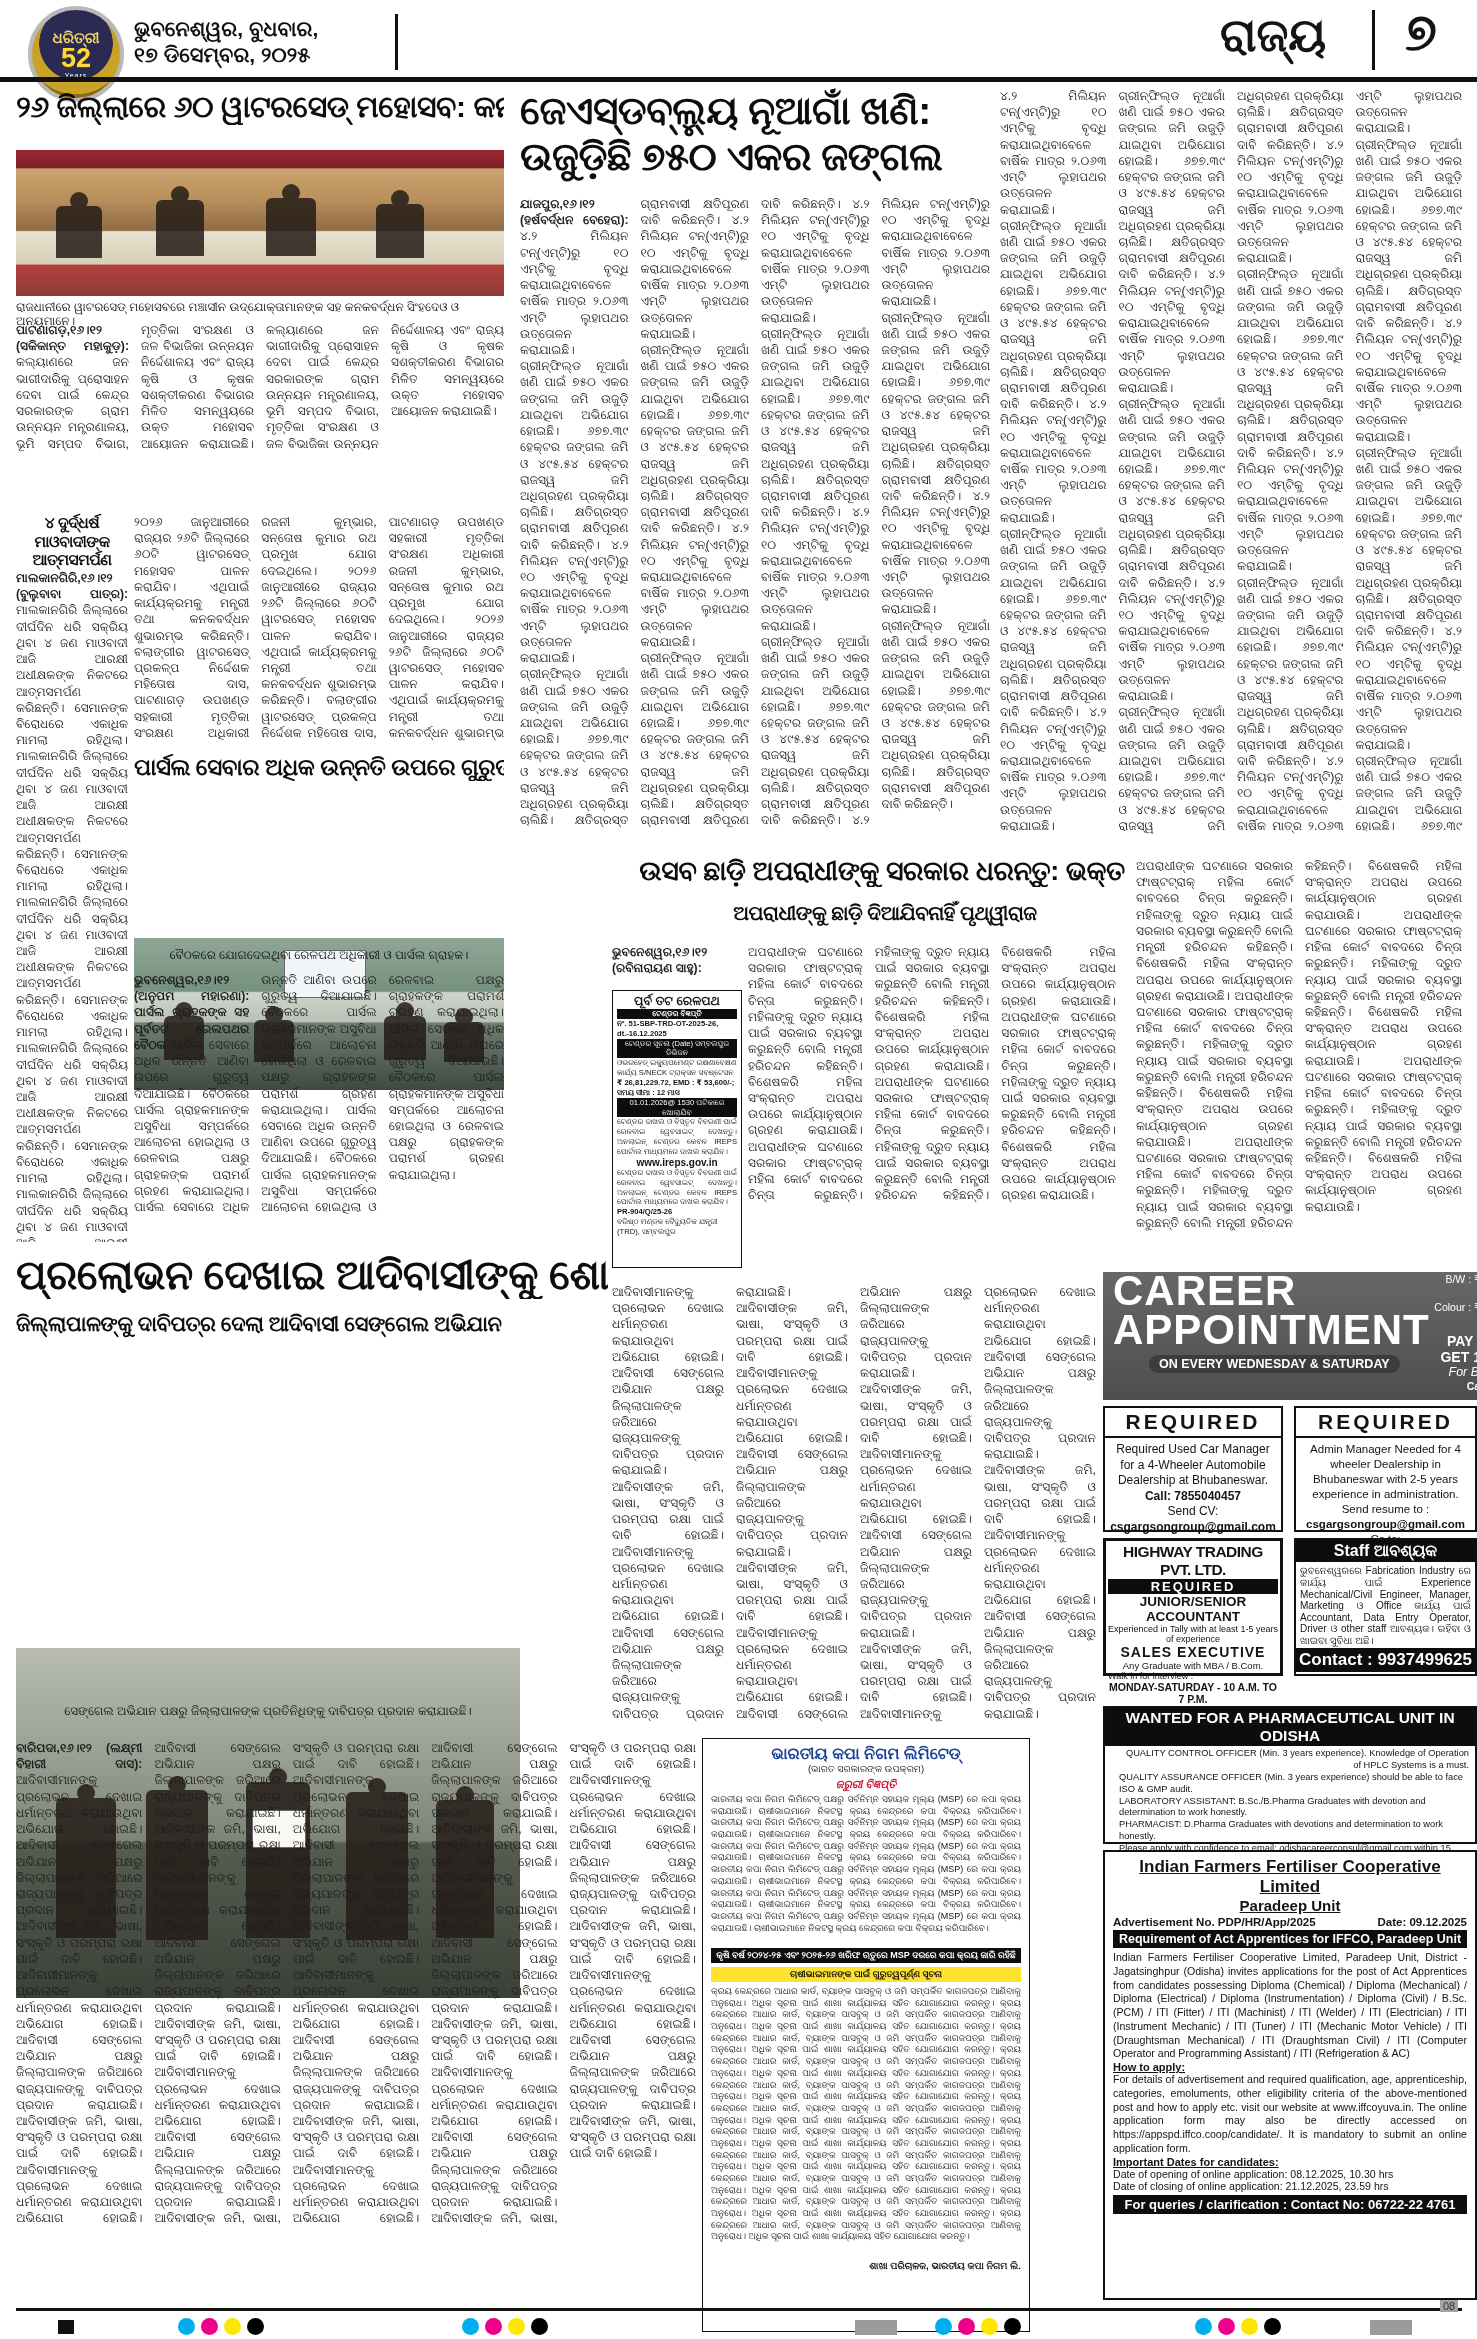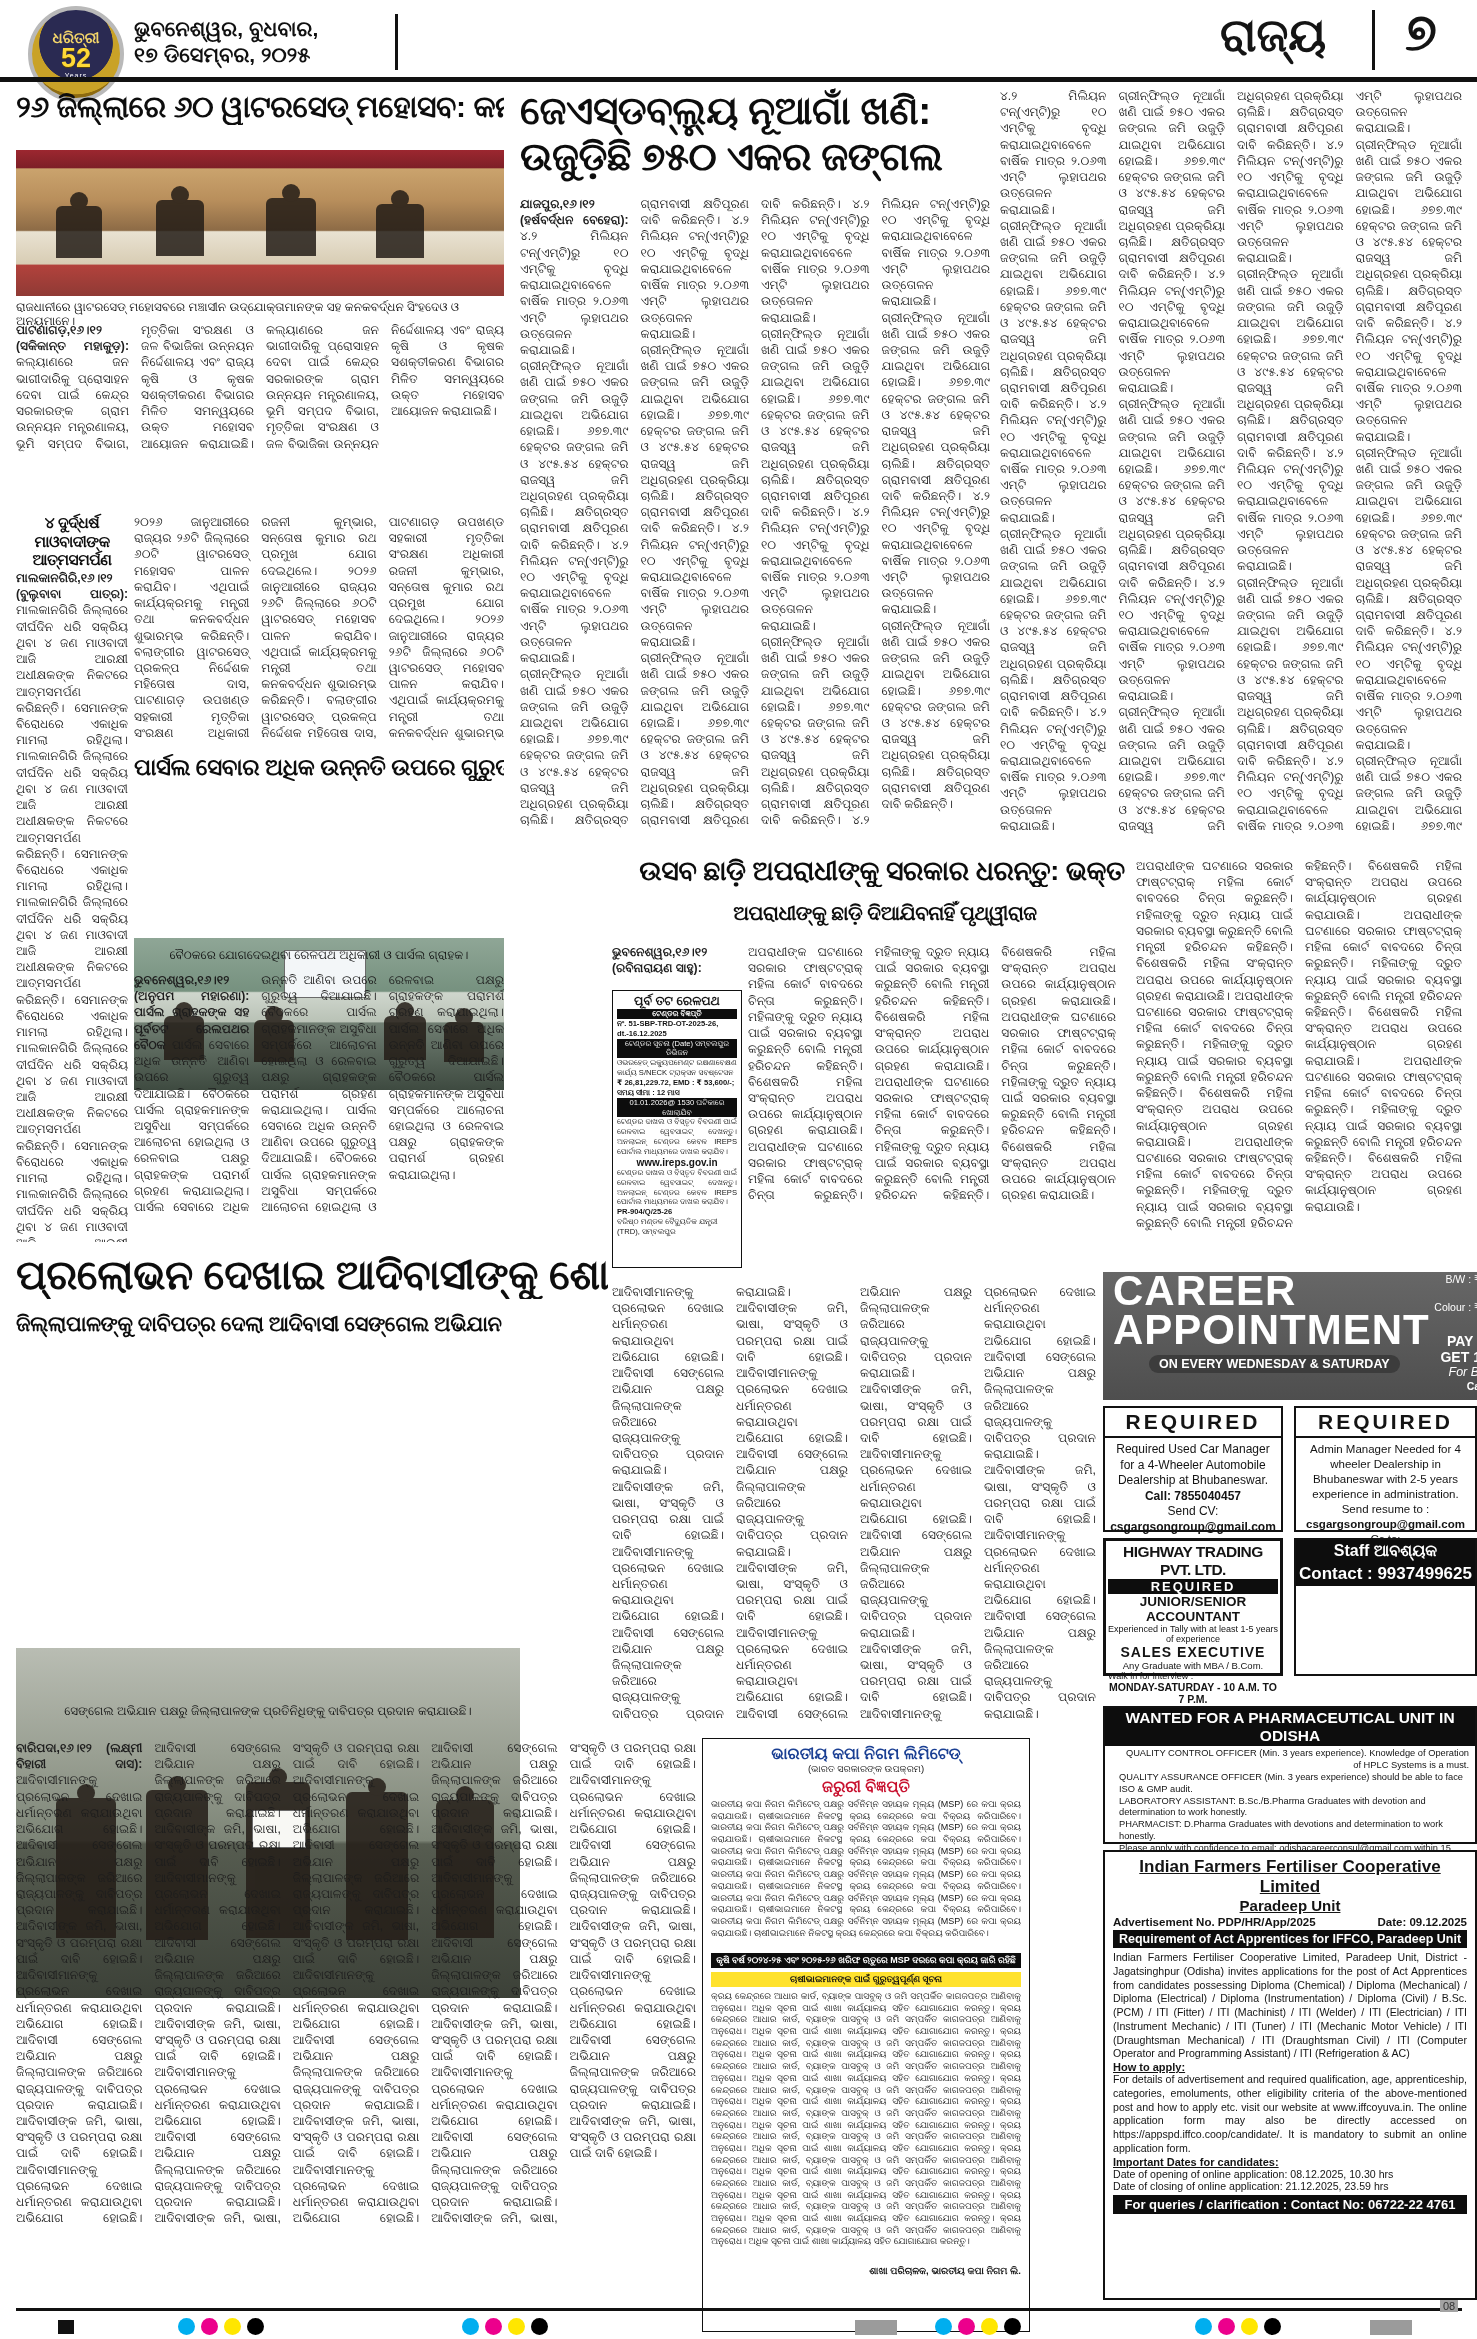--- a/index.html
+++ b/index.html
@@ -157,21 +157,21 @@
   </div>
   <div class="abs caption ctr" style="left:16px;top:1704px;width:504px;">ସେଙ୍ଗେଲ ଅଭିଯାନ ପକ୍ଷରୁ ଜିଲ୍ଲାପାଳଙ୍କ ପ୍ରତିନିଧିଙ୍କୁ ଦାବିପତ୍ର ପ୍ରଦାନ କରାଯାଉଛି।</div>
   <div class="abs body-txt cols4" style="left:612px;top:1284px;width:484px;height:446px;">ଆଦିବାସୀମାନଙ୍କୁ ପ୍ରଲୋଭନ ଦେଖାଇ ଧର୍ମାନ୍ତରଣ କରାଯାଉଥିବା ଅଭିଯୋଗ ହୋଇଛି। ଆଦିବାସୀ ସେଙ୍ଗେଲ ଅଭିଯାନ ପକ୍ଷରୁ ଜିଲ୍ଲାପାଳଙ୍କ ଜରିଆରେ ରାଜ୍ୟପାଳଙ୍କୁ ଦାବିପତ୍ର ପ୍ରଦାନ କରାଯାଇଛି। ଆଦିବାସୀଙ୍କ ଜମି, ଭାଷା, ସଂସ୍କୃତି ଓ ପରମ୍ପରା ରକ୍ଷା ପାଇଁ ଦାବି ହୋଇଛି।  ଆଦିବାସୀମାନଙ୍କୁ ପ୍ରଲୋଭନ ଦେଖାଇ ଧର୍ମାନ୍ତରଣ କରାଯାଉଥିବା ଅଭିଯୋଗ ହୋଇଛି। ଆଦିବାସୀ ସେଙ୍ଗେଲ ଅଭିଯାନ ପକ୍ଷରୁ ଜିଲ୍ଲାପାଳଙ୍କ ଜରିଆରେ ରାଜ୍ୟପାଳଙ୍କୁ ଦାବିପତ୍ର ପ୍ରଦାନ କରାଯାଇଛି। ଆଦିବାସୀଙ୍କ ଜମି, ଭାଷା, ସଂସ୍କୃତି ଓ ପରମ୍ପରା ରକ୍ଷା ପାଇଁ ଦାବି ହୋଇଛି।  ଆଦିବାସୀମାନଙ୍କୁ ପ୍ରଲୋଭନ ଦେଖାଇ ଧର୍ମାନ୍ତରଣ କରାଯାଉଥିବା ଅଭିଯୋଗ ହୋଇଛି। ଆଦିବାସୀ ସେଙ୍ଗେଲ ଅଭିଯାନ ପକ୍ଷରୁ ଜିଲ୍ଲାପାଳଙ୍କ ଜରିଆରେ ରାଜ୍ୟପାଳଙ୍କୁ ଦାବିପତ୍ର ପ୍ରଦାନ କରାଯାଇଛି। ଆଦିବାସୀଙ୍କ ଜମି, ଭାଷା, ସଂସ୍କୃତି ଓ ପରମ୍ପରା ରକ୍ଷା ପାଇଁ ଦାବି ହୋଇଛି।  ଆଦିବାସୀମାନଙ୍କୁ ପ୍ରଲୋଭନ ଦେଖାଇ ଧର୍ମାନ୍ତରଣ କରାଯାଉଥିବା ଅଭିଯୋଗ ହୋଇଛି। ଆଦିବାସୀ ସେଙ୍ଗେଲ ଅଭିଯାନ ପକ୍ଷରୁ ଜିଲ୍ଲାପାଳଙ୍କ ଜରିଆରେ ରାଜ୍ୟପାଳଙ୍କୁ ଦାବିପତ୍ର ପ୍ରଦାନ କରାଯାଇଛି। ଆଦିବାସୀଙ୍କ ଜମି, ଭାଷା, ସଂସ୍କୃତି ଓ ପରମ୍ପରା ରକ୍ଷା ପାଇଁ ଦାବି ହୋଇଛି।  ଆଦିବାସୀମାନଙ୍କୁ ପ୍ରଲୋଭନ ଦେଖାଇ ଧର୍ମାନ୍ତରଣ କରାଯାଉଥିବା ଅଭିଯୋଗ ହୋଇଛି। ଆଦିବାସୀ ସେଙ୍ଗେଲ ଅଭିଯାନ ପକ୍ଷରୁ ଜିଲ୍ଲାପାଳଙ୍କ ଜରିଆରେ ରାଜ୍ୟପାଳଙ୍କୁ ଦାବିପତ୍ର ପ୍ରଦାନ କରାଯାଇଛି। ଆଦିବାସୀଙ୍କ ଜମି, ଭାଷା, ସଂସ୍କୃତି ଓ ପରମ୍ପରା ରକ୍ଷା ପାଇଁ ଦାବି ହୋଇଛି।  ଆଦିବାସୀମାନଙ୍କୁ ପ୍ରଲୋଭନ ଦେଖାଇ ଧର୍ମାନ୍ତରଣ କରାଯାଉଥିବା ଅଭିଯୋଗ ହୋଇଛି। ଆଦିବାସୀ ସେଙ୍ଗେଲ ଅଭିଯାନ ପକ୍ଷରୁ ଜିଲ୍ଲାପାଳଙ୍କ ଜରିଆରେ ରାଜ୍ୟପାଳଙ୍କୁ ଦାବିପତ୍ର ପ୍ରଦାନ କରାଯାଇଛି। ଆଦିବାସୀଙ୍କ ଜମି, ଭାଷା, ସଂସ୍କୃତି ଓ ପରମ୍ପରା ରକ୍ଷା ପାଇଁ ଦାବି ହୋଇଛି।  ଆଦିବାସୀମାନଙ୍କୁ ପ୍ରଲୋଭନ ଦେଖାଇ ଧର୍ମାନ୍ତରଣ କରାଯାଉଥିବା ଅଭିଯୋଗ ହୋଇଛି। ଆଦିବାସୀ ସେଙ୍ଗେଲ ଅଭିଯାନ ପକ୍ଷରୁ ଜିଲ୍ଲାପାଳଙ୍କ ଜରିଆରେ ରାଜ୍ୟପାଳଙ୍କୁ ଦାବିପତ୍ର ପ୍ରଦାନ କରାଯାଇଛି। ଆଦିବାସୀଙ୍କ ଜମି, ଭାଷା, ସଂସ୍କୃତି ଓ ପରମ୍ପରା ରକ୍ଷା ପାଇଁ ଦାବି ହୋଇଛି। </div>
   <div class="abs body-txt cols5" style="left:16px;top:1740px;width:680px;height:592px;">
     <span class="byline">ବାରିପଦା,୧୬।୧୨ (ଲକ୍ଷ୍ମୀ ବିହାରୀ ଦାସ): </span><span>ଆଦିବାସୀମାନଙ୍କୁ ପ୍ରଲୋଭନ ଦେଖାଇ ଧର୍ମାନ୍ତରଣ କରାଯାଉଥିବା ଅଭିଯୋଗ ହୋଇଛି। ଆଦିବାସୀ ସେଙ୍ଗେଲ ଅଭିଯାନ ପକ୍ଷରୁ ଜିଲ୍ଲାପାଳଙ୍କ ଜରିଆରେ ରାଜ୍ୟପାଳଙ୍କୁ ଦାବିପତ୍ର ପ୍ରଦାନ କରାଯାଇଛି। ଆଦିବାସୀଙ୍କ ଜମି, ଭାଷା, ସଂସ୍କୃତି ଓ ପରମ୍ପରା ରକ୍ଷା ପାଇଁ ଦାବି ହୋଇଛି।  ଆଦିବାସୀମାନଙ୍କୁ ପ୍ରଲୋଭନ ଦେଖାଇ ଧର୍ମାନ୍ତରଣ କରାଯାଉଥିବା ଅଭିଯୋଗ ହୋଇଛି। ଆଦିବାସୀ ସେଙ୍ଗେଲ ଅଭିଯାନ ପକ୍ଷରୁ ଜିଲ୍ଲାପାଳଙ୍କ ଜରିଆରେ ରାଜ୍ୟପାଳଙ୍କୁ ଦାବିପତ୍ର ପ୍ରଦାନ କରାଯାଇଛି। ଆଦିବାସୀଙ୍କ ଜମି, ଭାଷା, ସଂସ୍କୃତି ଓ ପରମ୍ପରା ରକ୍ଷା ପାଇଁ ଦାବି ହୋଇଛି।  ଆଦିବାସୀମାନଙ୍କୁ ପ୍ରଲୋଭନ ଦେଖାଇ ଧର୍ମାନ୍ତରଣ କରାଯାଉଥିବା ଅଭିଯୋଗ ହୋଇଛି। ଆଦିବାସୀ ସେଙ୍ଗେଲ ଅଭିଯାନ ପକ୍ଷରୁ ଜିଲ୍ଲାପାଳଙ୍କ ଜରିଆରେ ରାଜ୍ୟପାଳଙ୍କୁ ଦାବିପତ୍ର ପ୍ରଦାନ କରାଯାଇଛି। ଆଦିବାସୀଙ୍କ ଜମି, ଭାଷା, ସଂସ୍କୃତି ଓ ପରମ୍ପରା ରକ୍ଷା ପାଇଁ ଦାବି ହୋଇଛି।  ଆଦିବାସୀମାନଙ୍କୁ ପ୍ରଲୋଭନ ଦେଖାଇ ଧର୍ମାନ୍ତରଣ କରାଯାଉଥିବା ଅଭିଯୋଗ ହୋଇଛି। ଆଦିବାସୀ ସେଙ୍ଗେଲ ଅଭିଯାନ ପକ୍ଷରୁ ଜିଲ୍ଲାପାଳଙ୍କ ଜରିଆରେ ରାଜ୍ୟପାଳଙ୍କୁ ଦାବିପତ୍ର ପ୍ରଦାନ କରାଯାଇଛି। ଆଦିବାସୀଙ୍କ ଜମି, ଭାଷା, ସଂସ୍କୃତି ଓ ପରମ୍ପରା ରକ୍ଷା ପାଇଁ ଦାବି ହୋଇଛି।  ଆଦିବାସୀମାନଙ୍କୁ ପ୍ରଲୋଭନ ଦେଖାଇ ଧର୍ମାନ୍ତରଣ କରାଯାଉଥିବା ଅଭିଯୋଗ ହୋଇଛି। ଆଦିବାସୀ ସେଙ୍ଗେଲ ଅଭିଯାନ ପକ୍ଷରୁ ଜିଲ୍ଲାପାଳଙ୍କ ଜରିଆରେ ରାଜ୍ୟପାଳଙ୍କୁ ଦାବିପତ୍ର ପ୍ରଦାନ କରାଯାଇଛି। ଆଦିବାସୀଙ୍କ ଜମି, ଭାଷା, ସଂସ୍କୃତି ଓ ପରମ୍ପରା ରକ୍ଷା ପାଇଁ ଦାବି ହୋଇଛି।  ଆଦିବାସୀମାନଙ୍କୁ ପ୍ରଲୋଭନ ଦେଖାଇ ଧର୍ମାନ୍ତରଣ କରାଯାଉଥିବା ଅଭିଯୋଗ ହୋଇଛି। ଆଦିବାସୀ ସେଙ୍ଗେଲ ଅଭିଯାନ ପକ୍ଷରୁ ଜିଲ୍ଲାପାଳଙ୍କ ଜରିଆରେ ରାଜ୍ୟପାଳଙ୍କୁ ଦାବିପତ୍ର ପ୍ରଦାନ କରାଯାଇଛି। ଆଦିବାସୀଙ୍କ ଜମି, ଭାଷା, ସଂସ୍କୃତି ଓ ପରମ୍ପରା ରକ୍ଷା ପାଇଁ ଦାବି ହୋଇଛି।  ଆଦିବାସୀମାନଙ୍କୁ ପ୍ରଲୋଭନ ଦେଖାଇ ଧର୍ମାନ୍ତରଣ କରାଯାଉଥିବା ଅଭିଯୋଗ ହୋଇଛି। ଆଦିବାସୀ ସେଙ୍ଗେଲ ଅଭିଯାନ ପକ୍ଷରୁ ଜିଲ୍ଲାପାଳଙ୍କ ଜରିଆରେ ରାଜ୍ୟପାଳଙ୍କୁ ଦାବିପତ୍ର ପ୍ରଦାନ କରାଯାଇଛି। ଆଦିବାସୀଙ୍କ ଜମି, ଭାଷା, ସଂସ୍କୃତି ଓ ପରମ୍ପରା ରକ୍ଷା ପାଇଁ ଦାବି ହୋଇଛି।  ଆଦିବାସୀମାନଙ୍କୁ ପ୍ରଲୋଭନ ଦେଖାଇ ଧର୍ମାନ୍ତରଣ କରାଯାଉଥିବା ଅଭିଯୋଗ ହୋଇଛି। ଆଦିବାସୀ ସେଙ୍ଗେଲ ଅଭିଯାନ ପକ୍ଷରୁ ଜିଲ୍ଲାପାଳଙ୍କ ଜରିଆରେ ରାଜ୍ୟପାଳଙ୍କୁ ଦାବିପତ୍ର ପ୍ରଦାନ କରାଯାଇଛି। ଆଦିବାସୀଙ୍କ ଜମି, ଭାଷା, ସଂସ୍କୃତି ଓ ପରମ୍ପରା ରକ୍ଷା ପାଇଁ ଦାବି ହୋଇଛି।  ଆଦିବାସୀମାନଙ୍କୁ ପ୍ରଲୋଭନ ଦେଖାଇ ଧର୍ମାନ୍ତରଣ କରାଯାଉଥିବା ଅଭିଯୋଗ ହୋଇଛି। ଆଦିବାସୀ ସେଙ୍ଗେଲ ଅଭିଯାନ ପକ୍ଷରୁ ଜିଲ୍ଲାପାଳଙ୍କ ଜରିଆରେ ରାଜ୍ୟପାଳଙ୍କୁ ଦାବିପତ୍ର ପ୍ରଦାନ କରାଯାଇଛି। ଆଦିବାସୀଙ୍କ ଜମି, ଭାଷା, ସଂସ୍କୃତି ଓ ପରମ୍ପରା ରକ୍ଷା ପାଇଁ ଦାବି ହୋଇଛି।  ଆଦିବାସୀମାନଙ୍କୁ ପ୍ରଲୋଭନ ଦେଖାଇ ଧର୍ମାନ୍ତରଣ କରାଯାଉଥିବା ଅଭିଯୋଗ ହୋଇଛି। ଆଦିବାସୀ ସେଙ୍ଗେଲ ଅଭିଯାନ ପକ୍ଷରୁ ଜିଲ୍ଲାପାଳଙ୍କ ଜରିଆରେ ରାଜ୍ୟପାଳଙ୍କୁ ଦାବିପତ୍ର ପ୍ରଦାନ କରାଯାଇଛି। ଆଦିବାସୀଙ୍କ ଜମି, ଭାଷା, ସଂସ୍କୃତି ଓ ପରମ୍ପରା ରକ୍ଷା ପାଇଁ ଦାବି ହୋଇଛି।  ଆଦିବାସୀମାନଙ୍କୁ ପ୍ରଲୋଭନ ଦେଖାଇ ଧର୍ମାନ୍ତରଣ କରାଯାଉଥିବା ଅଭିଯୋଗ ହୋଇଛି। ଆଦିବାସୀ ସେଙ୍ଗେଲ ଅଭିଯାନ ପକ୍ଷରୁ ଜିଲ୍ଲାପାଳଙ୍କ ଜରିଆରେ ରାଜ୍ୟପାଳଙ୍କୁ ଦାବିପତ୍ର ପ୍ରଦାନ କରାଯାଇଛି। ଆଦିବାସୀଙ୍କ ଜମି, ଭାଷା, ସଂସ୍କୃତି ଓ ପରମ୍ପରା ରକ୍ଷା ପାଇଁ ଦାବି ହୋଇଛି।  ଆଦିବାସୀମାନଙ୍କୁ ପ୍ରଲୋଭନ ଦେଖାଇ ଧର୍ମାନ୍ତରଣ କରାଯାଉଥିବା ଅଭିଯୋଗ ହୋଇଛି। ଆଦିବାସୀ ସେଙ୍ଗେଲ ଅଭିଯାନ ପକ୍ଷରୁ ଜିଲ୍ଲାପାଳଙ୍କ ଜରିଆରେ ରାଜ୍ୟପାଳଙ୍କୁ ଦାବିପତ୍ର ପ୍ରଦାନ କରାଯାଇଛି। ଆଦିବାସୀଙ୍କ ଜମି, ଭାଷା, ସଂସ୍କୃତି ଓ ପରମ୍ପରା ରକ୍ଷା ପାଇଁ ଦାବି ହୋଇଛି। </span>
   </div>
 
   <div class="abs adbox" style="left:702px;top:1738px;width:328px;height:594px;border-width:1.5px;padding:6px 8px;">
     <div class="b ctr" style="font-size:16px;color:#1a3f93;">ଭାରତୀୟ କପା ନିଗମ ଲିମିଟେଡ୍‌</div>
     <div class="ctr" style="font-size:9.5px;">(ଭାରତ ସରକାରଙ୍କ ଉପକ୍ରମ)</div>
-    <div class="b ctr" style="font-size:16px;color:#c8102e;margin:3px 0;">ଜରୁରୀ ବିଜ୍ଞପ୍ତି</div>
+    <div class="b ctr" style="font-size:11px;color:#c8102e;margin:3px 0;font-style:italic;">ଜରୁରୀ ବିଜ୍ଞପ୍ତି</div>
     <div class="tiny" style="font-size:9px;text-align:justify;height:150px;overflow:hidden;">ଭାରତୀୟ କପା ନିଗମ ଲିମିଟେଡ୍‌ ପକ୍ଷରୁ ସର୍ବନିମ୍ନ ସହାୟକ ମୂଲ୍ୟ (MSP) ରେ କପା କ୍ରୟ କରାଯାଉଛି। ଚାଷୀଭାଇମାନେ ନିକଟସ୍ଥ କ୍ରୟ କେନ୍ଦ୍ରରେ କପା ବିକ୍ରୟ କରିପାରିବେ।  ଭାରତୀୟ କପା ନିଗମ ଲିମିଟେଡ୍‌ ପକ୍ଷରୁ ସର୍ବନିମ୍ନ ସହାୟକ ମୂଲ୍ୟ (MSP) ରେ କପା କ୍ରୟ କରାଯାଉଛି। ଚାଷୀଭାଇମାନେ ନିକଟସ୍ଥ କ୍ରୟ କେନ୍ଦ୍ରରେ କପା ବିକ୍ରୟ କରିପାରିବେ।  ଭାରତୀୟ କପା ନିଗମ ଲିମିଟେଡ୍‌ ପକ୍ଷରୁ ସର୍ବନିମ୍ନ ସହାୟକ ମୂଲ୍ୟ (MSP) ରେ କପା କ୍ରୟ କରାଯାଉଛି। ଚାଷୀଭାଇମାନେ ନିକଟସ୍ଥ କ୍ରୟ କେନ୍ଦ୍ରରେ କପା ବିକ୍ରୟ କରିପାରିବେ।  ଭାରତୀୟ କପା ନିଗମ ଲିମିଟେଡ୍‌ ପକ୍ଷରୁ ସର୍ବନିମ୍ନ ସହାୟକ ମୂଲ୍ୟ (MSP) ରେ କପା କ୍ରୟ କରାଯାଉଛି। ଚାଷୀଭାଇମାନେ ନିକଟସ୍ଥ କ୍ରୟ କେନ୍ଦ୍ରରେ କପା ବିକ୍ରୟ କରିପାରିବେ।  ଭାରତୀୟ କପା ନିଗମ ଲିମିଟେଡ୍‌ ପକ୍ଷରୁ ସର୍ବନିମ୍ନ ସହାୟକ ମୂଲ୍ୟ (MSP) ରେ କପା କ୍ରୟ କରାଯାଉଛି। ଚାଷୀଭାଇମାନେ ନିକଟସ୍ଥ କ୍ରୟ କେନ୍ଦ୍ରରେ କପା ବିକ୍ରୟ କରିପାରିବେ।  ଭାରତୀୟ କପା ନିଗମ ଲିମିଟେଡ୍‌ ପକ୍ଷରୁ ସର୍ବନିମ୍ନ ସହାୟକ ମୂଲ୍ୟ (MSP) ରେ କପା କ୍ରୟ କରାଯାଉଛି। ଚାଷୀଭାଇମାନେ ନିକଟସ୍ଥ କ୍ରୟ କେନ୍ଦ୍ରରେ କପା ବିକ୍ରୟ କରିପାରିବେ। </div>
     <div class="blackbar b" style="font-size:9px;padding:2px;margin:4px 0;">କୃଷି ବର୍ଷ ୨୦୨୪-୨୫ ଏବଂ ୨୦୨୫-୨୬ ଖରିଫ ଋତୁରେ MSP ଦରରେ କପା କ୍ରୟ ଜାରି ରହିଛି</div>
     <div class="yellowbar b" style="font-size:9px;padding:2px;margin:4px 0;">ଚାଷୀଭାଇମାନଙ୍କ ପାଇଁ ଗୁରୁତ୍ୱପୂର୍ଣ୍ଣ ସୂଚନା</div>
     <div class="tiny" style="font-size:9px;text-align:justify;height:270px;overflow:hidden;">କ୍ରୟ କେନ୍ଦ୍ରରେ ଆଧାର କାର୍ଡ, ବ୍ୟାଙ୍କ ପାସବୁକ୍‌ ଓ ଜମି ସମ୍ପର୍କିତ କାଗଜପତ୍ର ଆଣିବାକୁ ଅନୁରୋଧ। ଅଧିକ ସୂଚନା ପାଇଁ ଶାଖା କାର୍ଯ୍ୟାଳୟ ସହିତ ଯୋଗାଯୋଗ କରନ୍ତୁ।  କ୍ରୟ କେନ୍ଦ୍ରରେ ଆଧାର କାର୍ଡ, ବ୍ୟାଙ୍କ ପାସବୁକ୍‌ ଓ ଜମି ସମ୍ପର୍କିତ କାଗଜପତ୍ର ଆଣିବାକୁ ଅନୁରୋଧ। ଅଧିକ ସୂଚନା ପାଇଁ ଶାଖା କାର୍ଯ୍ୟାଳୟ ସହିତ ଯୋଗାଯୋଗ କରନ୍ତୁ।  କ୍ରୟ କେନ୍ଦ୍ରରେ ଆଧାର କାର୍ଡ, ବ୍ୟାଙ୍କ ପାସବୁକ୍‌ ଓ ଜମି ସମ୍ପର୍କିତ କାଗଜପତ୍ର ଆଣିବାକୁ ଅନୁରୋଧ। ଅଧିକ ସୂଚନା ପାଇଁ ଶାଖା କାର୍ଯ୍ୟାଳୟ ସହିତ ଯୋଗାଯୋଗ କରନ୍ତୁ।  କ୍ରୟ କେନ୍ଦ୍ରରେ ଆଧାର କାର୍ଡ, ବ୍ୟାଙ୍କ ପାସବୁକ୍‌ ଓ ଜମି ସମ୍ପର୍କିତ କାଗଜପତ୍ର ଆଣିବାକୁ ଅନୁରୋଧ। ଅଧିକ ସୂଚନା ପାଇଁ ଶାଖା କାର୍ଯ୍ୟାଳୟ ସହିତ ଯୋଗାଯୋଗ କରନ୍ତୁ।  କ୍ରୟ କେନ୍ଦ୍ରରେ ଆଧାର କାର୍ଡ, ବ୍ୟାଙ୍କ ପାସବୁକ୍‌ ଓ ଜମି ସମ୍ପର୍କିତ କାଗଜପତ୍ର ଆଣିବାକୁ ଅନୁରୋଧ। ଅଧିକ ସୂଚନା ପାଇଁ ଶାଖା କାର୍ଯ୍ୟାଳୟ ସହିତ ଯୋଗାଯୋଗ କରନ୍ତୁ।  କ୍ରୟ କେନ୍ଦ୍ରରେ ଆଧାର କାର୍ଡ, ବ୍ୟାଙ୍କ ପାସବୁକ୍‌ ଓ ଜମି ସମ୍ପର୍କିତ କାଗଜପତ୍ର ଆଣିବାକୁ ଅନୁରୋଧ। ଅଧିକ ସୂଚନା ପାଇଁ ଶାଖା କାର୍ଯ୍ୟାଳୟ ସହିତ ଯୋଗାଯୋଗ କରନ୍ତୁ।  କ୍ରୟ କେନ୍ଦ୍ରରେ ଆଧାର କାର୍ଡ, ବ୍ୟାଙ୍କ ପାସବୁକ୍‌ ଓ ଜମି ସମ୍ପର୍କିତ କାଗଜପତ୍ର ଆଣିବାକୁ ଅନୁରୋଧ। ଅଧିକ ସୂଚନା ପାଇଁ ଶାଖା କାର୍ଯ୍ୟାଳୟ ସହିତ ଯୋଗାଯୋଗ କରନ୍ତୁ।  କ୍ରୟ କେନ୍ଦ୍ରରେ ଆଧାର କାର୍ଡ, ବ୍ୟାଙ୍କ ପାସବୁକ୍‌ ଓ ଜମି ସମ୍ପର୍କିତ କାଗଜପତ୍ର ଆଣିବାକୁ ଅନୁରୋଧ। ଅଧିକ ସୂଚନା ପାଇଁ ଶାଖା କାର୍ଯ୍ୟାଳୟ ସହିତ ଯୋଗାଯୋଗ କରନ୍ତୁ।  କ୍ରୟ କେନ୍ଦ୍ରରେ ଆଧାର କାର୍ଡ, ବ୍ୟାଙ୍କ ପାସବୁକ୍‌ ଓ ଜମି ସମ୍ପର୍କିତ କାଗଜପତ୍ର ଆଣିବାକୁ ଅନୁରୋଧ। ଅଧିକ ସୂଚନା ପାଇଁ ଶାଖା କାର୍ଯ୍ୟାଳୟ ସହିତ ଯୋଗାଯୋଗ କରନ୍ତୁ।  କ୍ରୟ କେନ୍ଦ୍ରରେ ଆଧାର କାର୍ଡ, ବ୍ୟାଙ୍କ ପାସବୁକ୍‌ ଓ ଜମି ସମ୍ପର୍କିତ କାଗଜପତ୍ର ଆଣିବାକୁ ଅନୁରୋଧ। ଅଧିକ ସୂଚନା ପାଇଁ ଶାଖା କାର୍ଯ୍ୟାଳୟ ସହିତ ଯୋଗାଯୋଗ କରନ୍ତୁ।  କ୍ରୟ କେନ୍ଦ୍ରରେ ଆଧାର କାର୍ଡ, ବ୍ୟାଙ୍କ ପାସବୁକ୍‌ ଓ ଜମି ସମ୍ପର୍କିତ କାଗଜପତ୍ର ଆଣିବାକୁ ଅନୁରୋଧ। ଅଧିକ ସୂଚନା ପାଇଁ ଶାଖା କାର୍ଯ୍ୟାଳୟ ସହିତ ଯୋଗାଯୋଗ କରନ୍ତୁ। </div>
     <div class="b" style="font-size:9.5px;text-align:right;margin-top:4px;">ଶାଖା ପରିଚାଳକ, ଭାରତୀୟ କପା ନିଗମ ଲି.</div>
   </div>
 
   <div class="abs career" style="left:1103px;top:1272px;width:374px;height:128px;padding:0 10px;">
     <div style="display:flex;justify-content:space-between;">
       <div>
@@ -219,20 +219,21 @@
     <div style="font-size:9px;">Experienced in Tally with at least 1-5 years of experience</div>
     <div class="b" style="font-size:14px;letter-spacing:1px;">SALES EXECUTIVE</div>
     <div style="font-size:9.5px;">Any Graduate with MBA / B.Com.</div>
     <div style="font-size:9px;text-align:left;">Walk in for interview :</div>
     <div class="b" style="font-size:10.5px;">MONDAY-SATURDAY - 10 A.M. TO 7 P.M.</div>
     <div style="font-size:9.5px;">Address : JANPATH, BHUBANESWAR</div>
     <div class="b" style="font-size:9.5px;text-align:left;">Contact : Rajiv Agarwal, M-9437006047</div>
   </div>
   <div class="abs adbox" style="left:1294px;top:1538px;width:183px;height:138px;border-width:2px;">
     <div class="blackbar b ctr" style="font-size:16px;padding:2px;">Staff ଆବଶ୍ୟକ</div>
+    <div style="font-size:10px;text-align:justify;padding:3px 4px;height:80px;overflow:hidden;">ଭୁବନେଶ୍ୱରରେ Fabrication Industry ରେ କାର୍ଯ୍ୟ ପାଇଁ Experience Mechanical/Civil Engineer, Manager, Marketing ଓ Office କାର୍ଯ୍ୟ ପାଇଁ Accountant, Data Entry Operator, Driver ଓ other staff ଆବଶ୍ୟକ। ରହିବା ଓ ଖାଇବା ସୁବିଧା ଅଛି।</div>
     <div class="blackbar b" style="font-size:17px;padding:2px;">Contact : 9937499625</div>
   </div>
 
   <div class="abs adbox" style="left:1103px;top:1706px;width:374px;height:138px;border-width:2px;">
     <div class="blackbar b ctr" style="font-size:15.5px;padding:1px;">WANTED FOR A PHARMACEUTICAL UNIT IN ODISHA</div>
     <div style="font-size:9.3px;line-height:1.28;padding:2px 6px;">
       <div style="padding-left:8px;text-align:right;">QUALITY CONTROL OFFICER (Min. 3 years experience). Knowledge of Operation of HPLC Systems is a must.</div>
       <div style="padding-left:8px;">QUALITY ASSURANCE OFFICER (Min. 3 years experience) should be able to face ISO &amp; GMP audit.</div>
       <div style="padding-left:8px;">LABORATORY ASSISTANT: B.Sc./B.Pharma Graduates with devotion and determination to work honestly.</div>
       <div style="padding-left:8px;">PHARMACIST: D.Pharma Graduates with devotions and determination to work honestly.</div>

